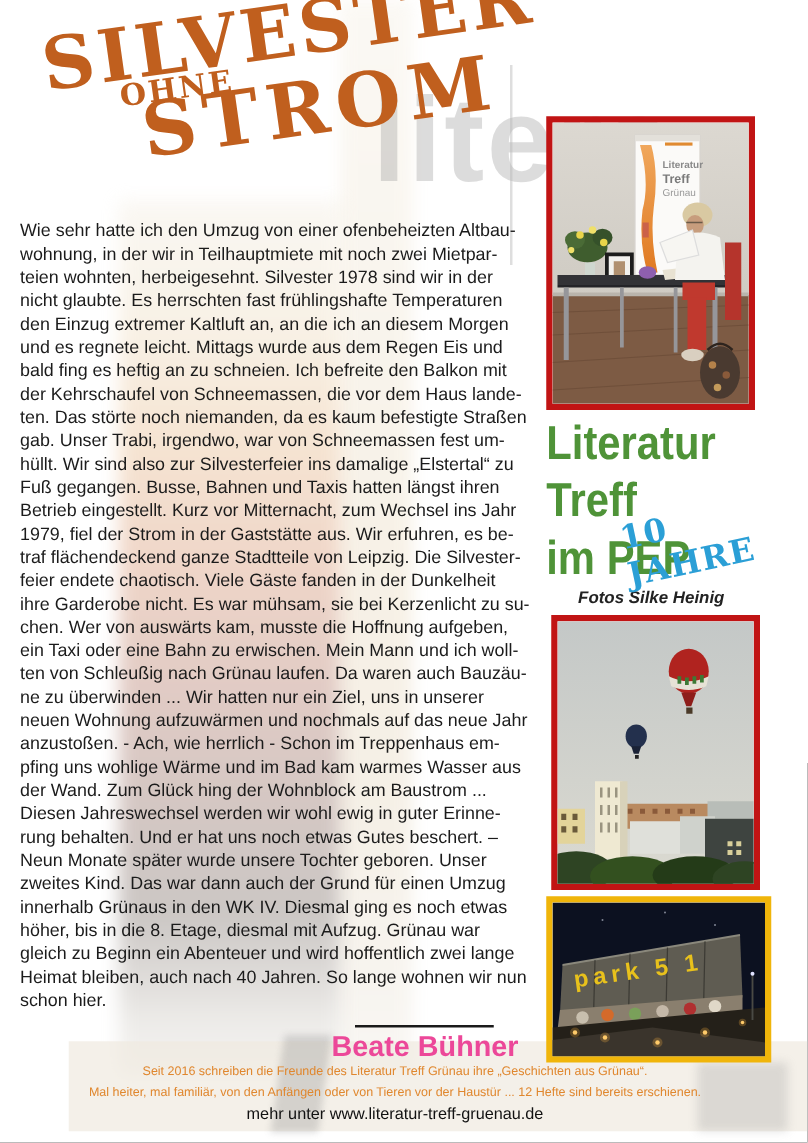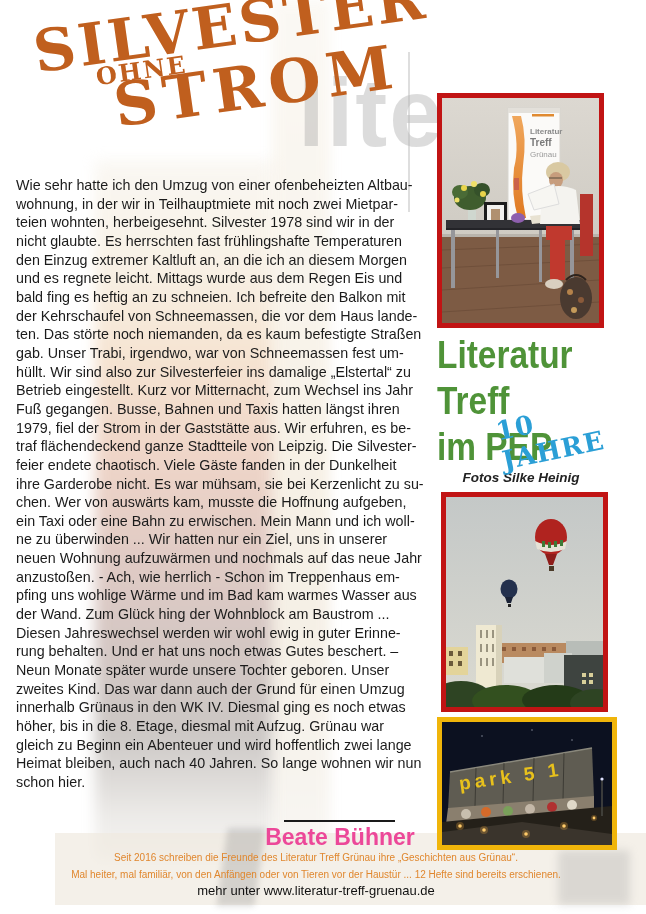--- a/index.html
+++ b/index.html
@@ -82,28 +82,29 @@
       <div class="body-line">wohnung, in der wir in Teilhauptmiete mit noch zwei Mietpar-</div>
       <div class="body-line">teien wohnten, herbeigesehnt. Silvester 1978 sind wir in der</div>
       <div class="body-line">nicht glaubte. Es herrschten fast frühlingshafte Temperaturen</div>
       <div class="body-line">den Einzug extremer Kaltluft an, an die ich an diesem Morgen</div>
       <div class="body-line">und es regnete leicht. Mittags wurde aus dem Regen Eis und</div>
       <div class="body-line">bald fing es heftig an zu schneien. Ich befreite den Balkon mit</div>
       <div class="body-line">der Kehrschaufel von Schneemassen, die vor dem Haus lande-</div>
       <div class="body-line">ten. Das störte noch niemanden, da es kaum befestigte Straßen</div>
       <div class="body-line">gab. Unser Trabi, irgendwo, war von Schneemassen fest um-</div>
       <div class="body-line">hüllt. Wir sind also zur Silvesterfeier ins damalige „Elstertal“ zu</div>
+      <div class="body-line">Fuß gegangen. Busse, Bahnen und Taxis hatten längst ihren</div>
       <div class="body-line">Betrieb eingestellt. Kurz vor Mitternacht, zum Wechsel ins Jahr</div>
-      <div class="body-line">Fuß gegangen. Busse, Bahnen und Taxis hatten längst ihren</div>
       <div class="body-line">1979, fiel der Strom in der Gaststätte aus. Wir erfuhren, es be-</div>
       <div class="body-line">traf flächendeckend ganze Stadtteile von Leipzig. Die Silvester-</div>
       <div class="body-line">feier endete chaotisch. Viele Gäste fanden in der Dunkelheit</div>
       <div class="body-line">ihre Garderobe nicht. Es war mühsam, sie bei Kerzenlicht zu su-</div>
       <div class="body-line">chen. Wer von auswärts kam, musste die Hoffnung aufgeben,</div>
       <div class="body-line">ein Taxi oder eine Bahn zu erwischen. Mein Mann und ich woll-</div>
+      <div class="body-line">ten von Schleußig nach Grünau laufen. Da waren auch Bauzäu-</div>
       <div class="body-line">ne zu überwinden ... Wir hatten nur ein Ziel, uns in unserer</div>
       <div class="body-line">neuen Wohnung aufzuwärmen und nochmals auf das neue Jahr</div>
       <div class="body-line">anzustoßen. - Ach, wie herrlich - Schon im Treppenhaus em-</div>
       <div class="body-line">pfing uns wohlige Wärme und im Bad kam warmes Wasser aus</div>
       <div class="body-line">der Wand. Zum Glück hing der Wohnblock am Baustrom ...</div>
       <div class="body-line">Diesen Jahreswechsel werden wir wohl ewig in guter Erinne-</div>
       <div class="body-line">rung behalten. Und er hat uns noch etwas Gutes beschert. –</div>
       <div class="body-line">Neun Monate später wurde unsere Tochter geboren. Unser</div>
       <div class="body-line">zweites Kind. Das war dann auch der Grund für einen Umzug</div>
       <div class="body-line">innerhalb Grünaus in den WK IV. Diesmal ging es noch etwas</div>

